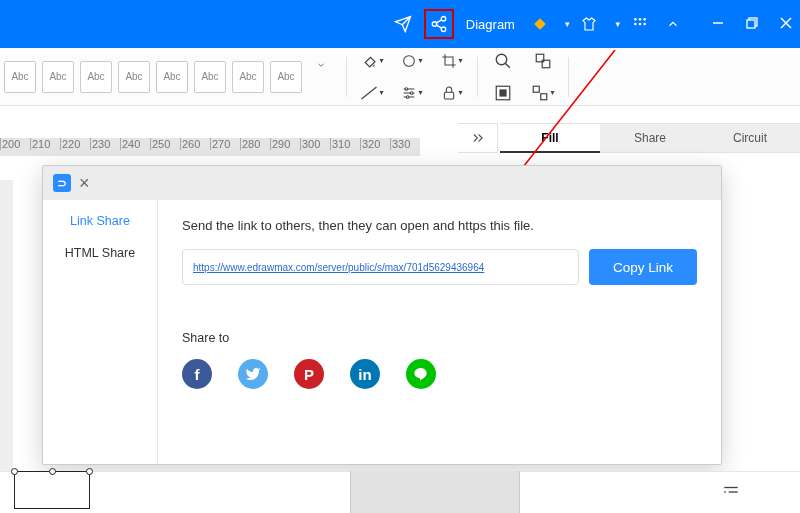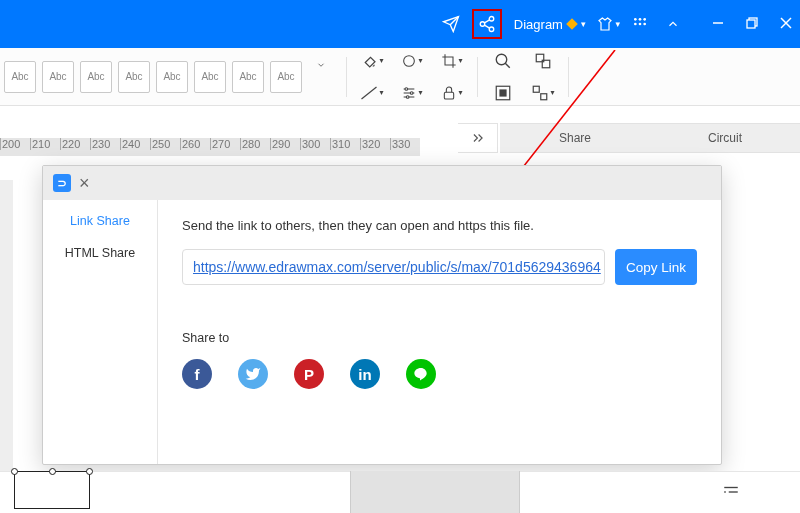--- a/index.html
+++ b/index.html
@@ -2,21 +2,21 @@
 <html><head>
 <meta charset="utf-8">
 <style>
   * { box-sizing: border-box; margin: 0; padding: 0; font-family: "Segoe UI", Arial, sans-serif; }
   body { width: 800px; height: 513px; overflow: hidden; background: #fff; position: relative; }
   .titlebar { height: 48px; background: #0078ff; display: flex; align-items: center; justify-content: flex-end; padding-right: 8px; gap: 12px; color: #fff; }
   .titlebar-left { flex: 1; }
   .titlebar .win-controls { display: flex; gap: 22px; margin-left: 20px; font-size: 14px; line-height: 1; align-items: center;}
   .ic { display: inline-flex; align-items: center; justify-content: center; }
   .share-highlight { border: 2px solid #c00; padding: 4px; }
-  .titlebar-group { display: flex; align-items: center; gap: 2px; font-size: 13px; }
+  .titlebar-group { display: flex; align-items: center; gap: 18px; font-size: 13px; }
   .ribbon { display: flex; align-items: center; height: 58px; border-bottom: 1px solid #e2e2e2; padding-left: 4px; gap: 6px; background: #fcfcfc; }
   .abc { width: 32px; height: 32px; border: 1px solid #c9c9c9; border-radius: 2px; display: flex; align-items: center; justify-content: center; font-size: 10px; color: #888; background: #fff; }
   .abc.cut { position: relative; overflow: hidden; }
   .sep { width: 1px; height: 40px; background: #e2e2e2; margin: 0 6px; }
   .toolbtn { width: 26px; height: 26px; display: inline-flex; align-items: center; justify-content: center; color: #444; }
   .toolrow { display: flex; flex-direction: column; gap: 6px; }
   .toolrow .row { display: flex; gap: 14px; align-items: center; }
   .sidepanel-tabs { position: absolute; right: 0; top: 123px; height: 30px; width: 300px; display: flex; border-top:1px solid #e2e2e2; }
   .sidepanel-tab { flex:1; display:flex;align-items:center;justify-content:center;font-size:12px; border-bottom:1px solid #e2e2e2;}
   .sidepanel-tab.active { font-weight: 600; border-bottom:2px solid #333;}
@@ -30,22 +30,22 @@
   .modal-header { height: 34px; background: #ececec; display: flex; align-items: center; padding: 0 10px; font-size: 13px; color: #333; gap: 8px; }
   .modal-header .logo { width: 18px; height: 18px; background: #2a8cff; color: #fff; border-radius: 3px; display:flex;align-items:center;justify-content:center; font-size:11px; font-weight:bold;}
   .modal-header .title { flex: 1; font-weight: 600; }
   .modal-header .close { color:#666; font-size:18px; cursor:pointer; }
   .modal-body { display: flex; height: calc(100% - 34px); }
   .modal-nav { width: 115px; border-right: 1px solid #e5e5e5; padding-top: 14px; display:flex; flex-direction:column; align-items:center; gap:18px; }
   .modal-nav .nav-item { font-size: 12.5px; color: #333; cursor:pointer; }
   .modal-nav .nav-item.active { color: #2a8cff; }
   .modal-main { flex: 1; padding: 18px 24px; font-size: 13px; color: #333; }
   .link-row { display: flex; gap: 10px; margin-top: 16px; }
-  .link-input { flex:1; border:1px solid #ddd; border-radius:4px; height:36px; padding:0 10px; font-size:14px; color:#2a6cd6; text-decoration: underline; background:#fff; white-space:nowrap; overflow:hidden; text-overflow:ellipsis; display:flex;align-items:center;}
-  .copy-btn { background:#2a8cff; color:#fff; border:none; border-radius:4px; height:36px; padding:0 11px; font-size:13.5px; cursor:pointer; }
+  .link-input { flex:1; border:1px solid #ddd; border-radius:4px; height:36px; padding:0 10px; font-size:10px; color:#2a6cd6; text-decoration: underline; background:#fff; white-space:nowrap; overflow:hidden; text-overflow:ellipsis; display:flex;align-items:center;}
+  .copy-btn { background:#2a8cff; color:#fff; border:none; border-radius:4px; height:36px; padding:0 24px; font-size:13.5px; cursor:pointer; }
   .share-to-label { margin-top: 46px; font-size: 12.5px; }
   .social-row { display:flex; gap: 26px; margin-top: 14px; }
   .sbtn { width: 30px; height: 30px; border-radius:50%; display:flex; align-items:center; justify-content:center; color:#fff; font-size:15px; font-weight:bold;}
   .fb{background:#3b5998;} .tw{background:#55acee;} .pin{background:#cb2027;} .li{background:#0077b5;} .line{background:#00c300;}
 
   .arrow { position:absolute; left:500px; top:50px; pointer-events:none; }
 
   .status-strip { position:absolute; left:0; right:0; bottom:0; height:42px; background:#fff; border-top:1px solid #e6e6e6; display:flex; align-items:center; }
   .bottom-scroll { position:absolute; left:350px; bottom:0; width:170px; height:42px; background:#e2e2e2; border-left:1px solid #ccc; border-right:1px solid #ccc;}
   .bottom-ic { position:absolute; right:60px; bottom:8px; color:#444; }
@@ -236,20 +236,21 @@
   <div class="sep"></div>
 </div>
 
 <div class="dblchev">
   <svg width="14" height="14" viewBox="0 0 24 24" fill="none" stroke="#555" stroke-width="2">
       <path d="M13 6l6 6-6 6"></path>
       <path d="M5 6l6 6-6 6"></path>
     </svg>
 </div>
 <div class="sidepanel-tabs">
+  <div class="sidepanel-tab active">Fill</div>
   <div class="sidepanel-tab inactive">Share</div>
   <div class="sidepanel-tab inactive">Circuit</div>
 </div>
 
 <div class="ruler">
   <span>200</span>
     <span>210</span>
     <span>220</span>
     <span>230</span>
     <span>240</span>

